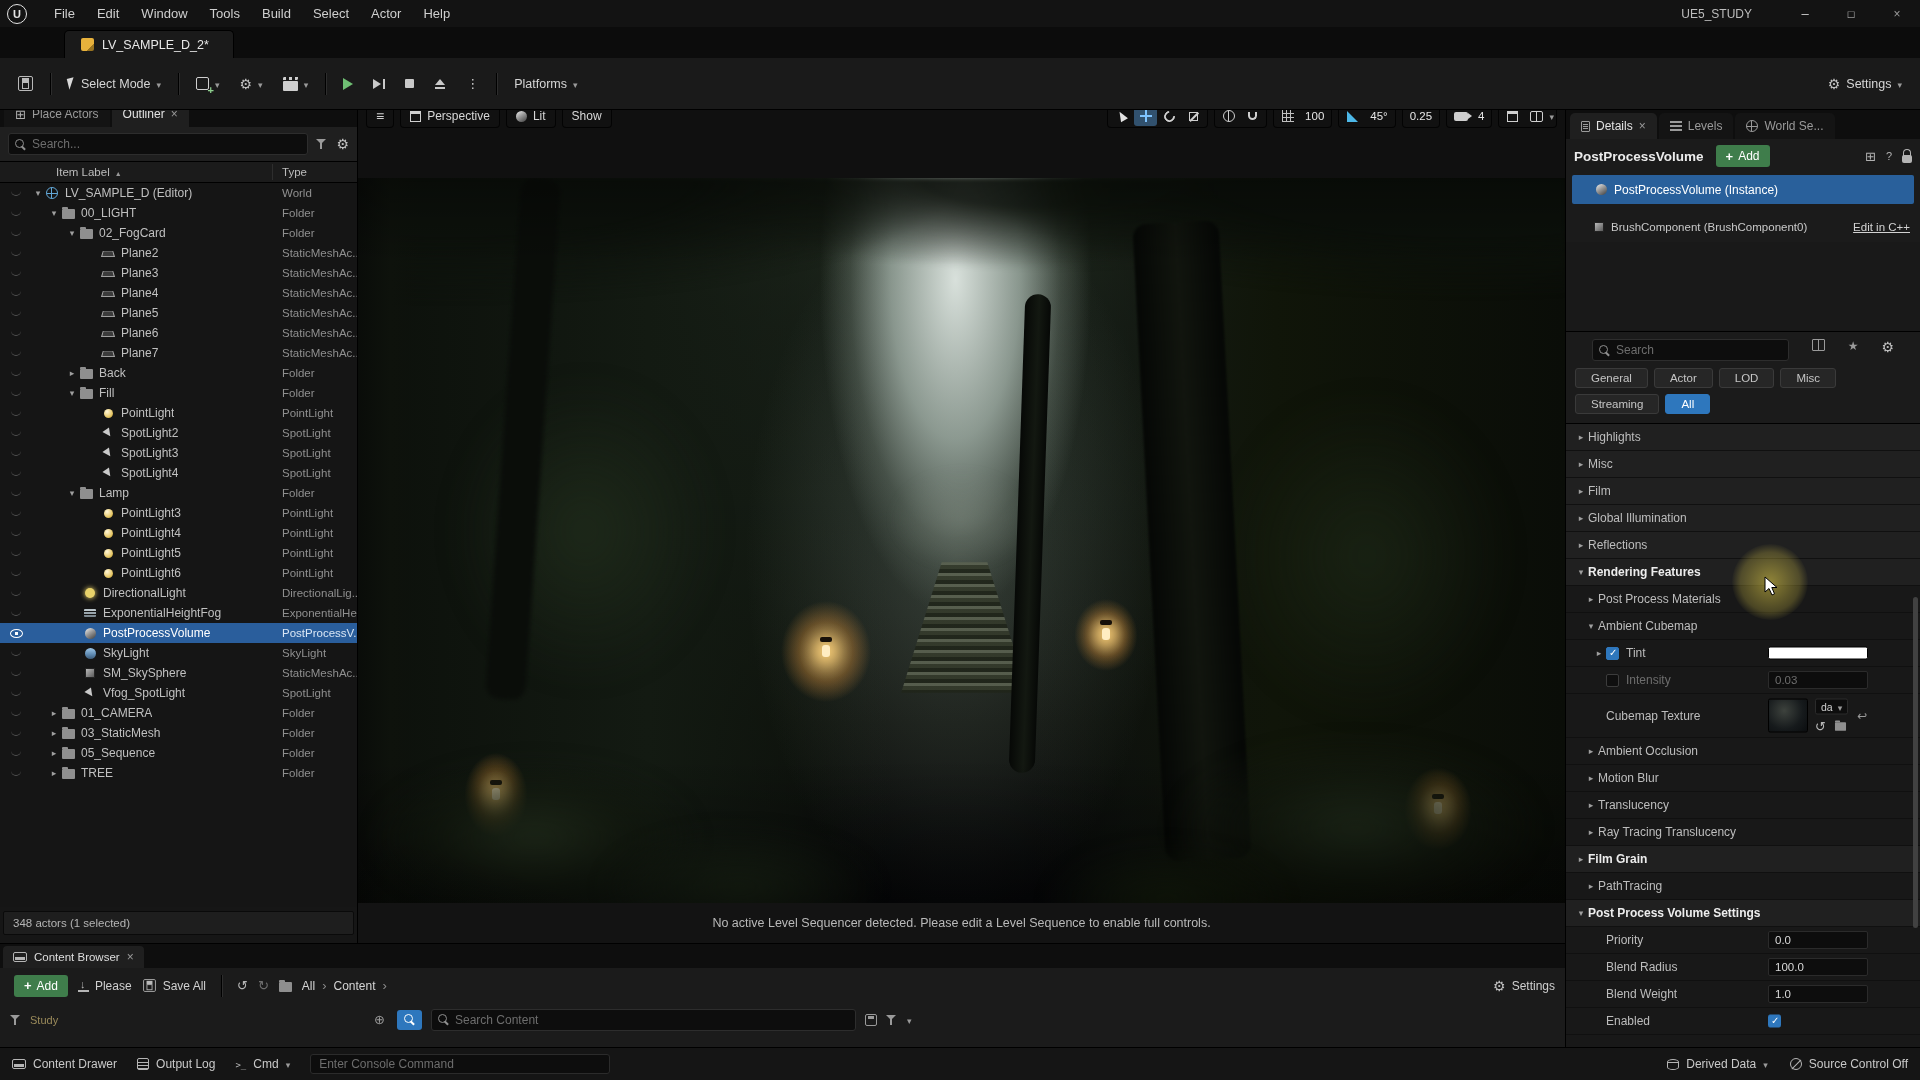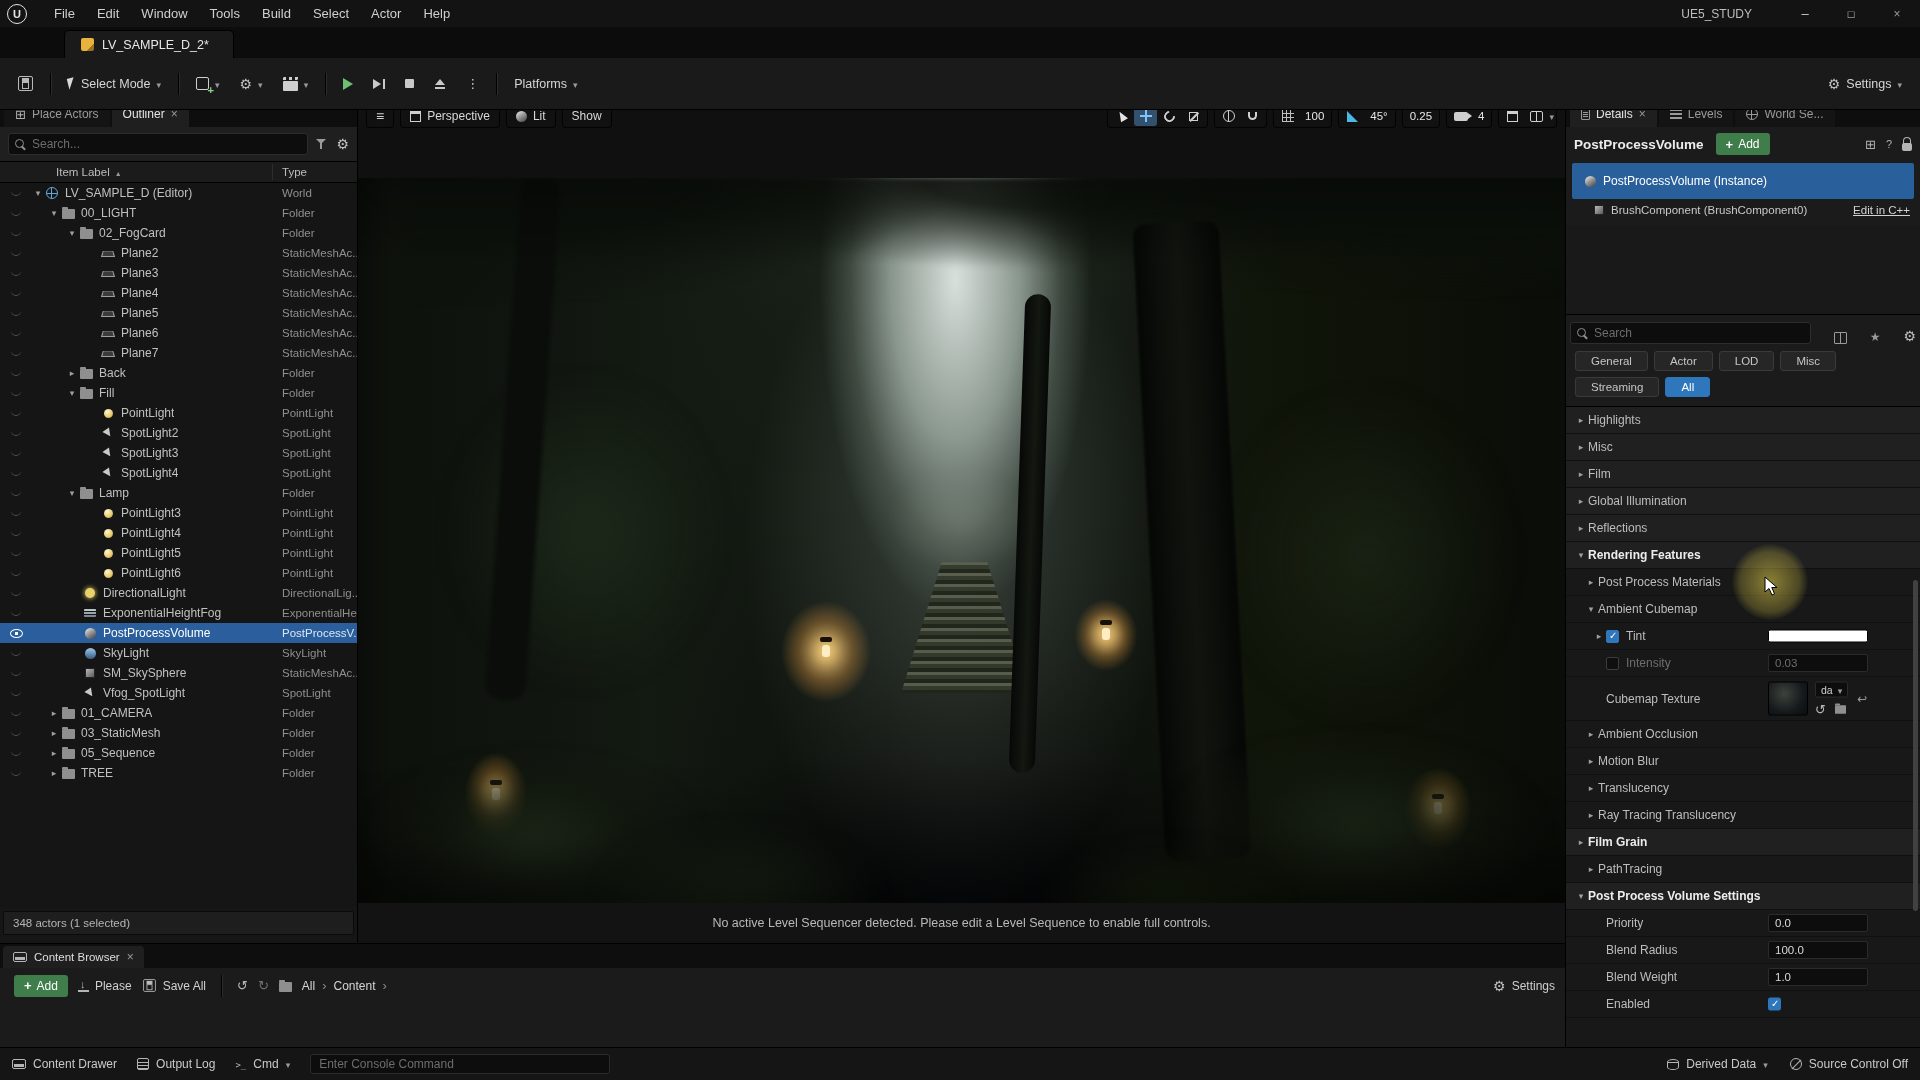--- a/index.html
+++ b/index.html
@@ -198,33 +198,33 @@
   .t-grid{width:12px;height:12px;
     background:repeating-linear-gradient(0deg,#bfbfbf 0 1px,transparent 1px 4px),repeating-linear-gradient(90deg,#bfbfbf 0 1px,transparent 1px 4px)}
   .t-angle{width:0;height:0;border-left:11px solid #4db8e8;border-top:11px solid transparent}
   .t-cam{width:14px;height:9px;background:#cfcfcf;border-radius:2px;position:relative}
   .t-cam::after{content:"";position:absolute;right:-4px;top:1px;border-top:3.5px solid transparent;border-bottom:3.5px solid transparent;border-left:4px solid #cfcfcf}
   .t-max{width:11px;height:11px;border:1px solid #cfcfcf;border-top-width:3px}
   .t-layout{width:13px;height:11px;border:1px solid #cfcfcf;border-radius:2px;
     background:linear-gradient(90deg,transparent 5px,#cfcfcf 5px 6px,transparent 6px)}
 
   
-  #right-panel{position:absolute;top:98px;right:0;width:355px;bottom:33px;background:#1b1b1b;border-left:1px solid #000;
+  #right-panel{position:absolute;top:110px;right:0;width:355px;bottom:33px;background:#1b1b1b;border-left:1px solid #000;
     display:flex;flex-direction:column;z-index:10}
   .dheader{height:34px;display:flex;align-items:center;padding:0 8px;gap:8px}
   .dtitle{font-size:13.5px;font-weight:bold;color:#ececec}
   .addbtn{height:22px;background:#3f7d4b;border-radius:3px;display:flex;align-items:center;padding:0 10px;gap:5px;color:#fff;font-size:12px;margin-left:4px}
   .hicons{margin-left:auto;display:flex;gap:10px;align-items:center}
   .ic-lock{width:10px;height:8px;background:#b5b5b5;border-radius:2px;position:relative;margin-top:5px}
   .ic-lock::before{content:"";position:absolute;width:6px;height:6px;border:1.5px solid #b5b5b5;border-bottom:none;border-radius:4px 4px 0 0;top:-6px;left:1px}
-  .inst-row{height:36px;margin:2px 6px 0;background:#29609b;border-radius:2px;display:flex;align-items:center;gap:7px;padding:0 13px;color:#fff;font-size:12px}
+  .inst-row{height:29px;margin:2px 6px 12px;background:#29609b;border-radius:2px;display:flex;align-items:center;gap:7px;padding:0 24px;color:#fff;font-size:12px}
   .comp-row{height:22px;display:flex;align-items:center;gap:7px;padding:0 10px 0 28px;color:#c9c9c9;font-size:11.5px}
   .cpp-link{margin-left:auto;color:#d2d2d2;text-decoration:underline;font-size:11.5px}
   .comp-space{height:90px;background:#191919;border-bottom:1px solid #000;margin-top:4px}
-  .dsearch{display:flex;align-items:flex-end;gap:23px;padding:7px 4px}
+  .dsearch{display:flex;align-items:flex-start;gap:23px;padding:7px 26px}
   .ic-cols{width:13px;height:12px;border:1px solid #9a9a9a;border-radius:1px;background:linear-gradient(90deg,transparent 5px,#9a9a9a 5px 6px,transparent 6px)}
   .chips{display:flex;flex-wrap:wrap;gap:6px;padding:0 9px 9px;width:300px}
   .chip{height:20px;padding:0 15px;display:flex;align-items:center;background:#262626;border:1px solid #3a3a3a;border-radius:3px;color:#c5c5c5;font-size:11.5px}
   .chip.active{background:#2e77bd;border-color:#2e77bd;color:#fff}
   .dlist{flex:1;position:relative;background:#181818;border-top:1px solid #000;overflow:hidden}
   .drow{height:27px;display:flex;align-items:center;border-bottom:1px solid #101010;position:relative;background:#181818}
   .drow.cat{background:#202020;padding-left:8px}
   .drow.sub{padding-left:18px}
   .drow.prop{padding-left:26px}
   .drow .tri{width:14px}
@@ -1231,20 +1231,39 @@
         <span>All</span>
         <i class="g g-chev"></i>
         <span>Content</span>
         <i class="g g-chev"></i>
       </div>
       <div class="cb-right">
         <i class="g g-gear"></i>
         <span>Settings</span>
       </div>
     </div>
+    <div class="cb-search">
+      <div class="cb-left">
+        <span class="ic-funnel"></span>
+        <span class="src-label">Study</span>
+        <span class="pushers">
+          <i class="g g-plusc"></i>
+          <span class="bluebtn">
+              <span class="mag white"></span>
+            </span>
+        </span>
+      </div>
+      <div class="cb-searchbox">
+        <span class="mag"></span>
+        <input placeholder="Search Content" style="">
+      </div>
+      <span class="minidisk"></span>
+      <span class="ic-funnel"></span>
+      <i class="g g-caret"></i>
+    </div>
   </div>
 
   <div id="statusbar">
     <div class="sb-item">
       <span class="ic-drawer"></span>
       <span>Content Drawer</span>
     </div>
     <div class="sb-item">
       <span class="ic-log"></span>
       <span>Output Log</span>

